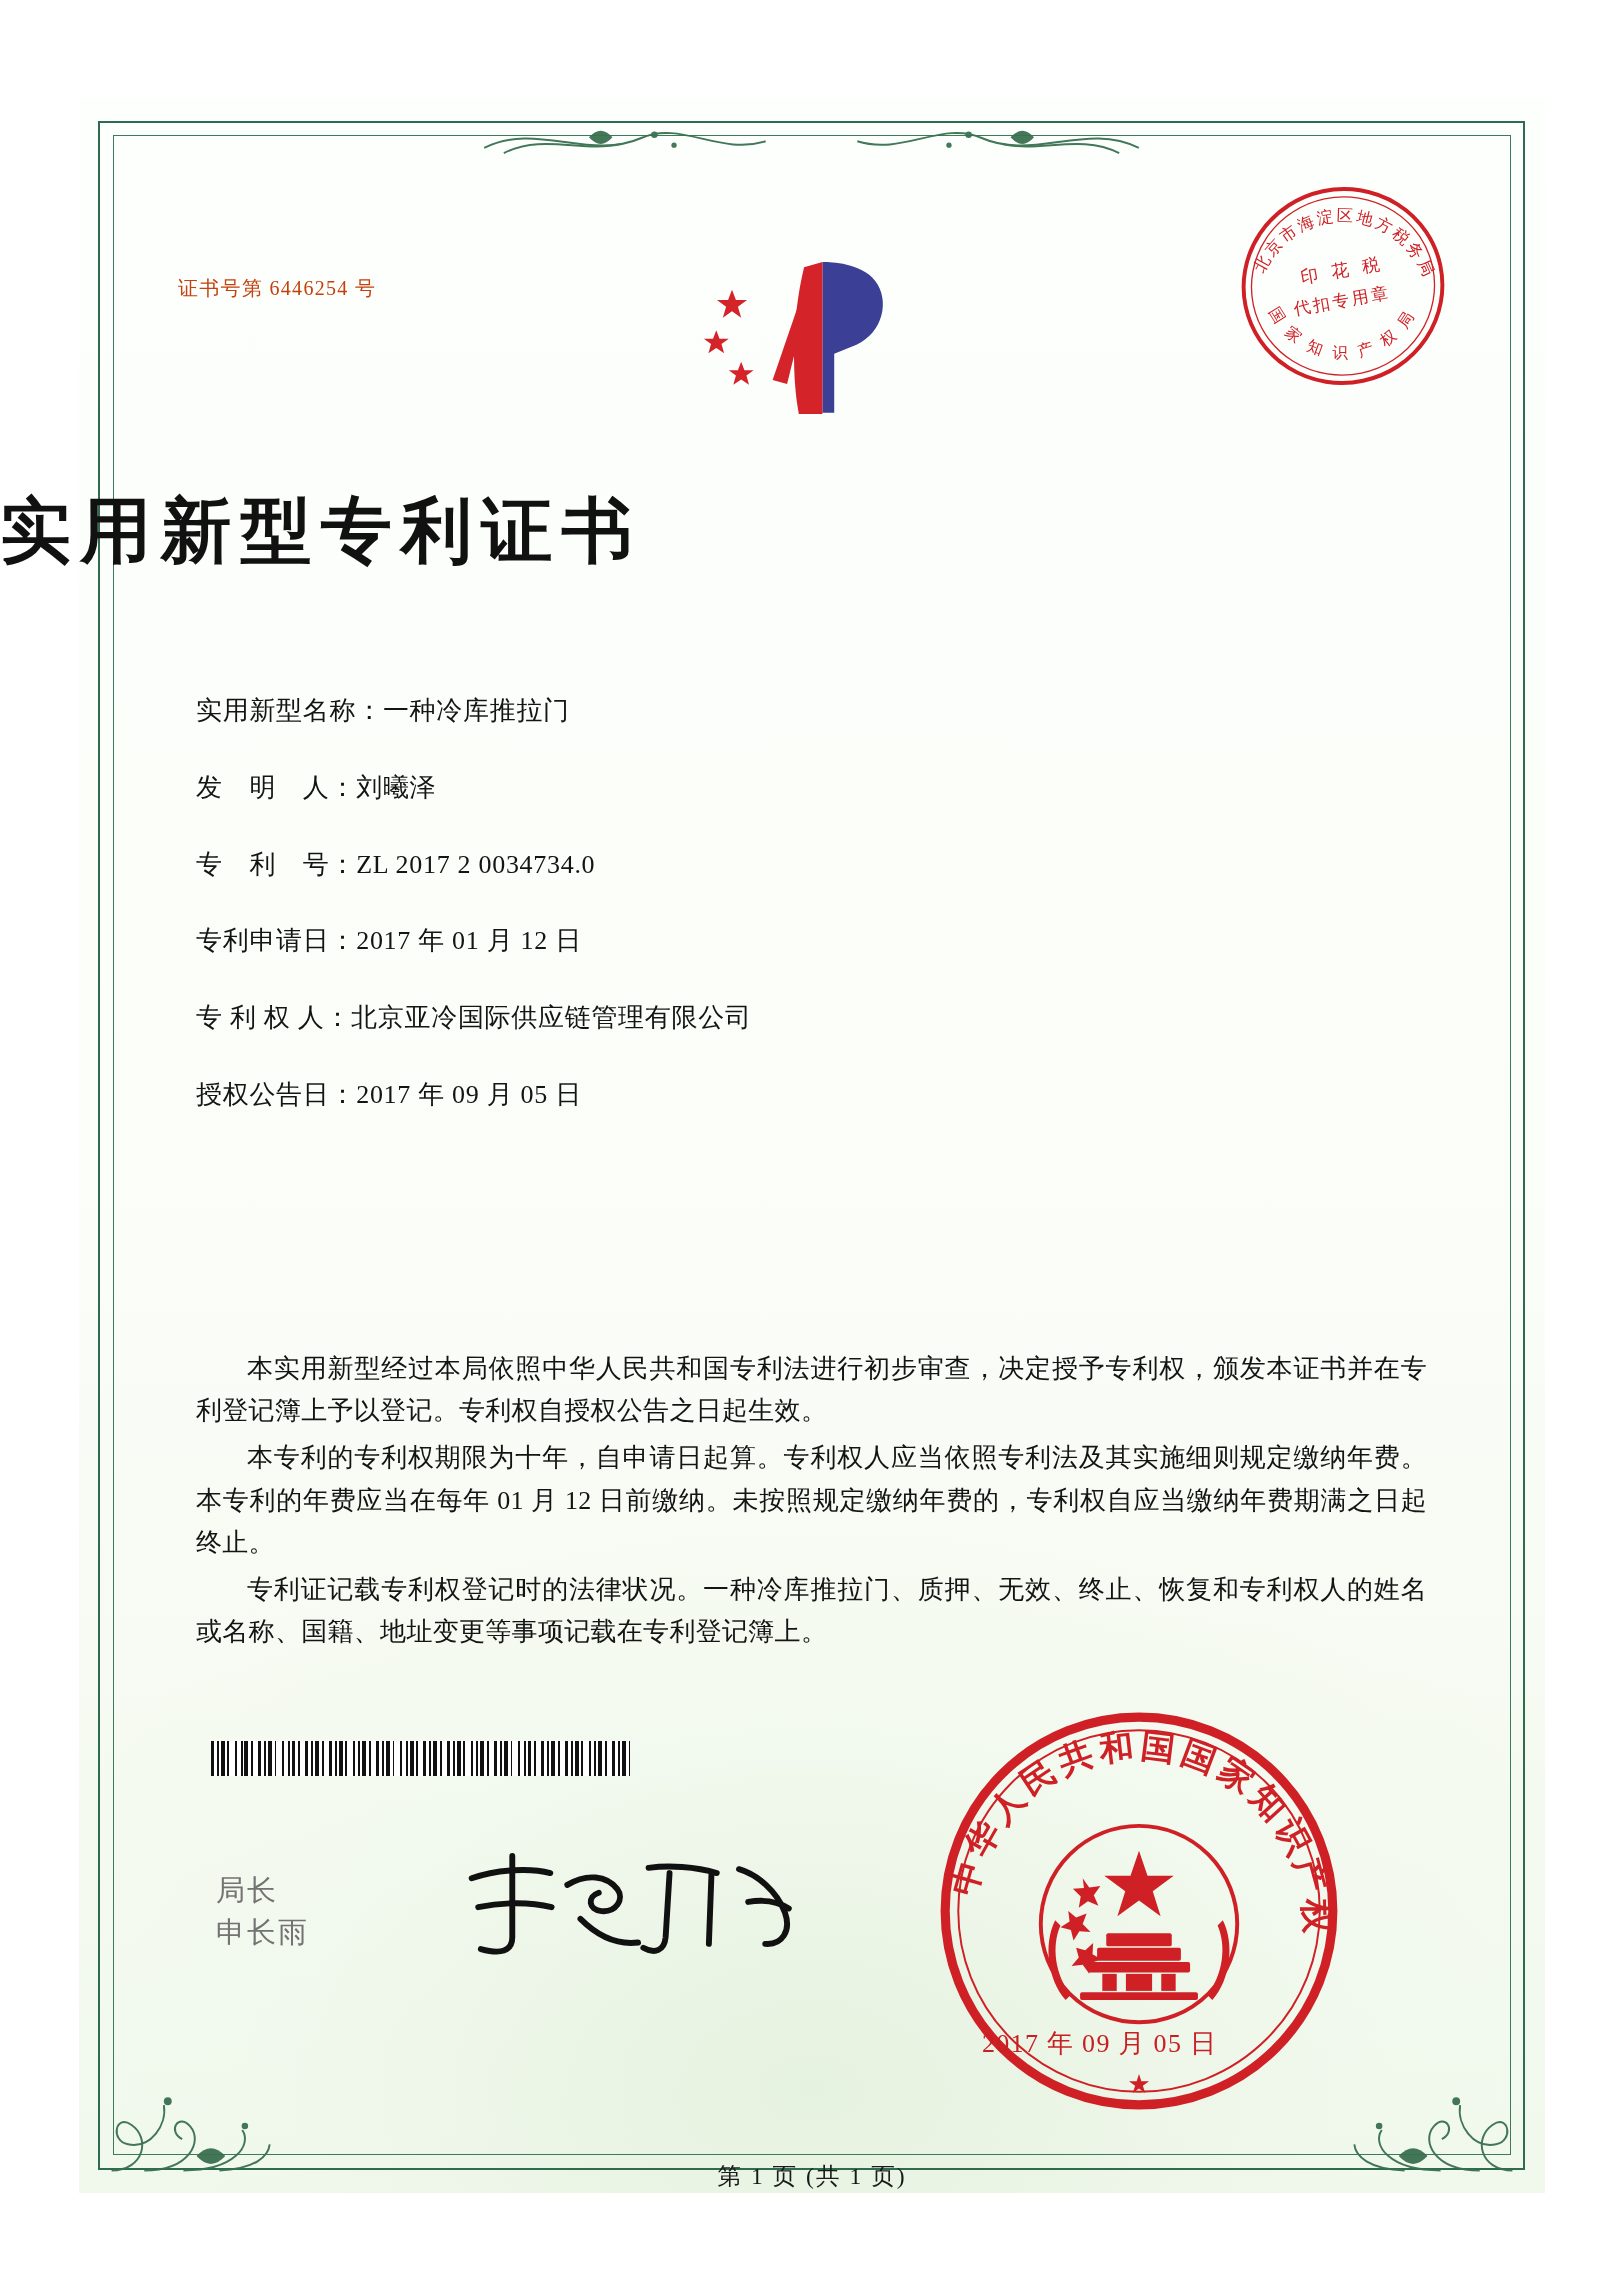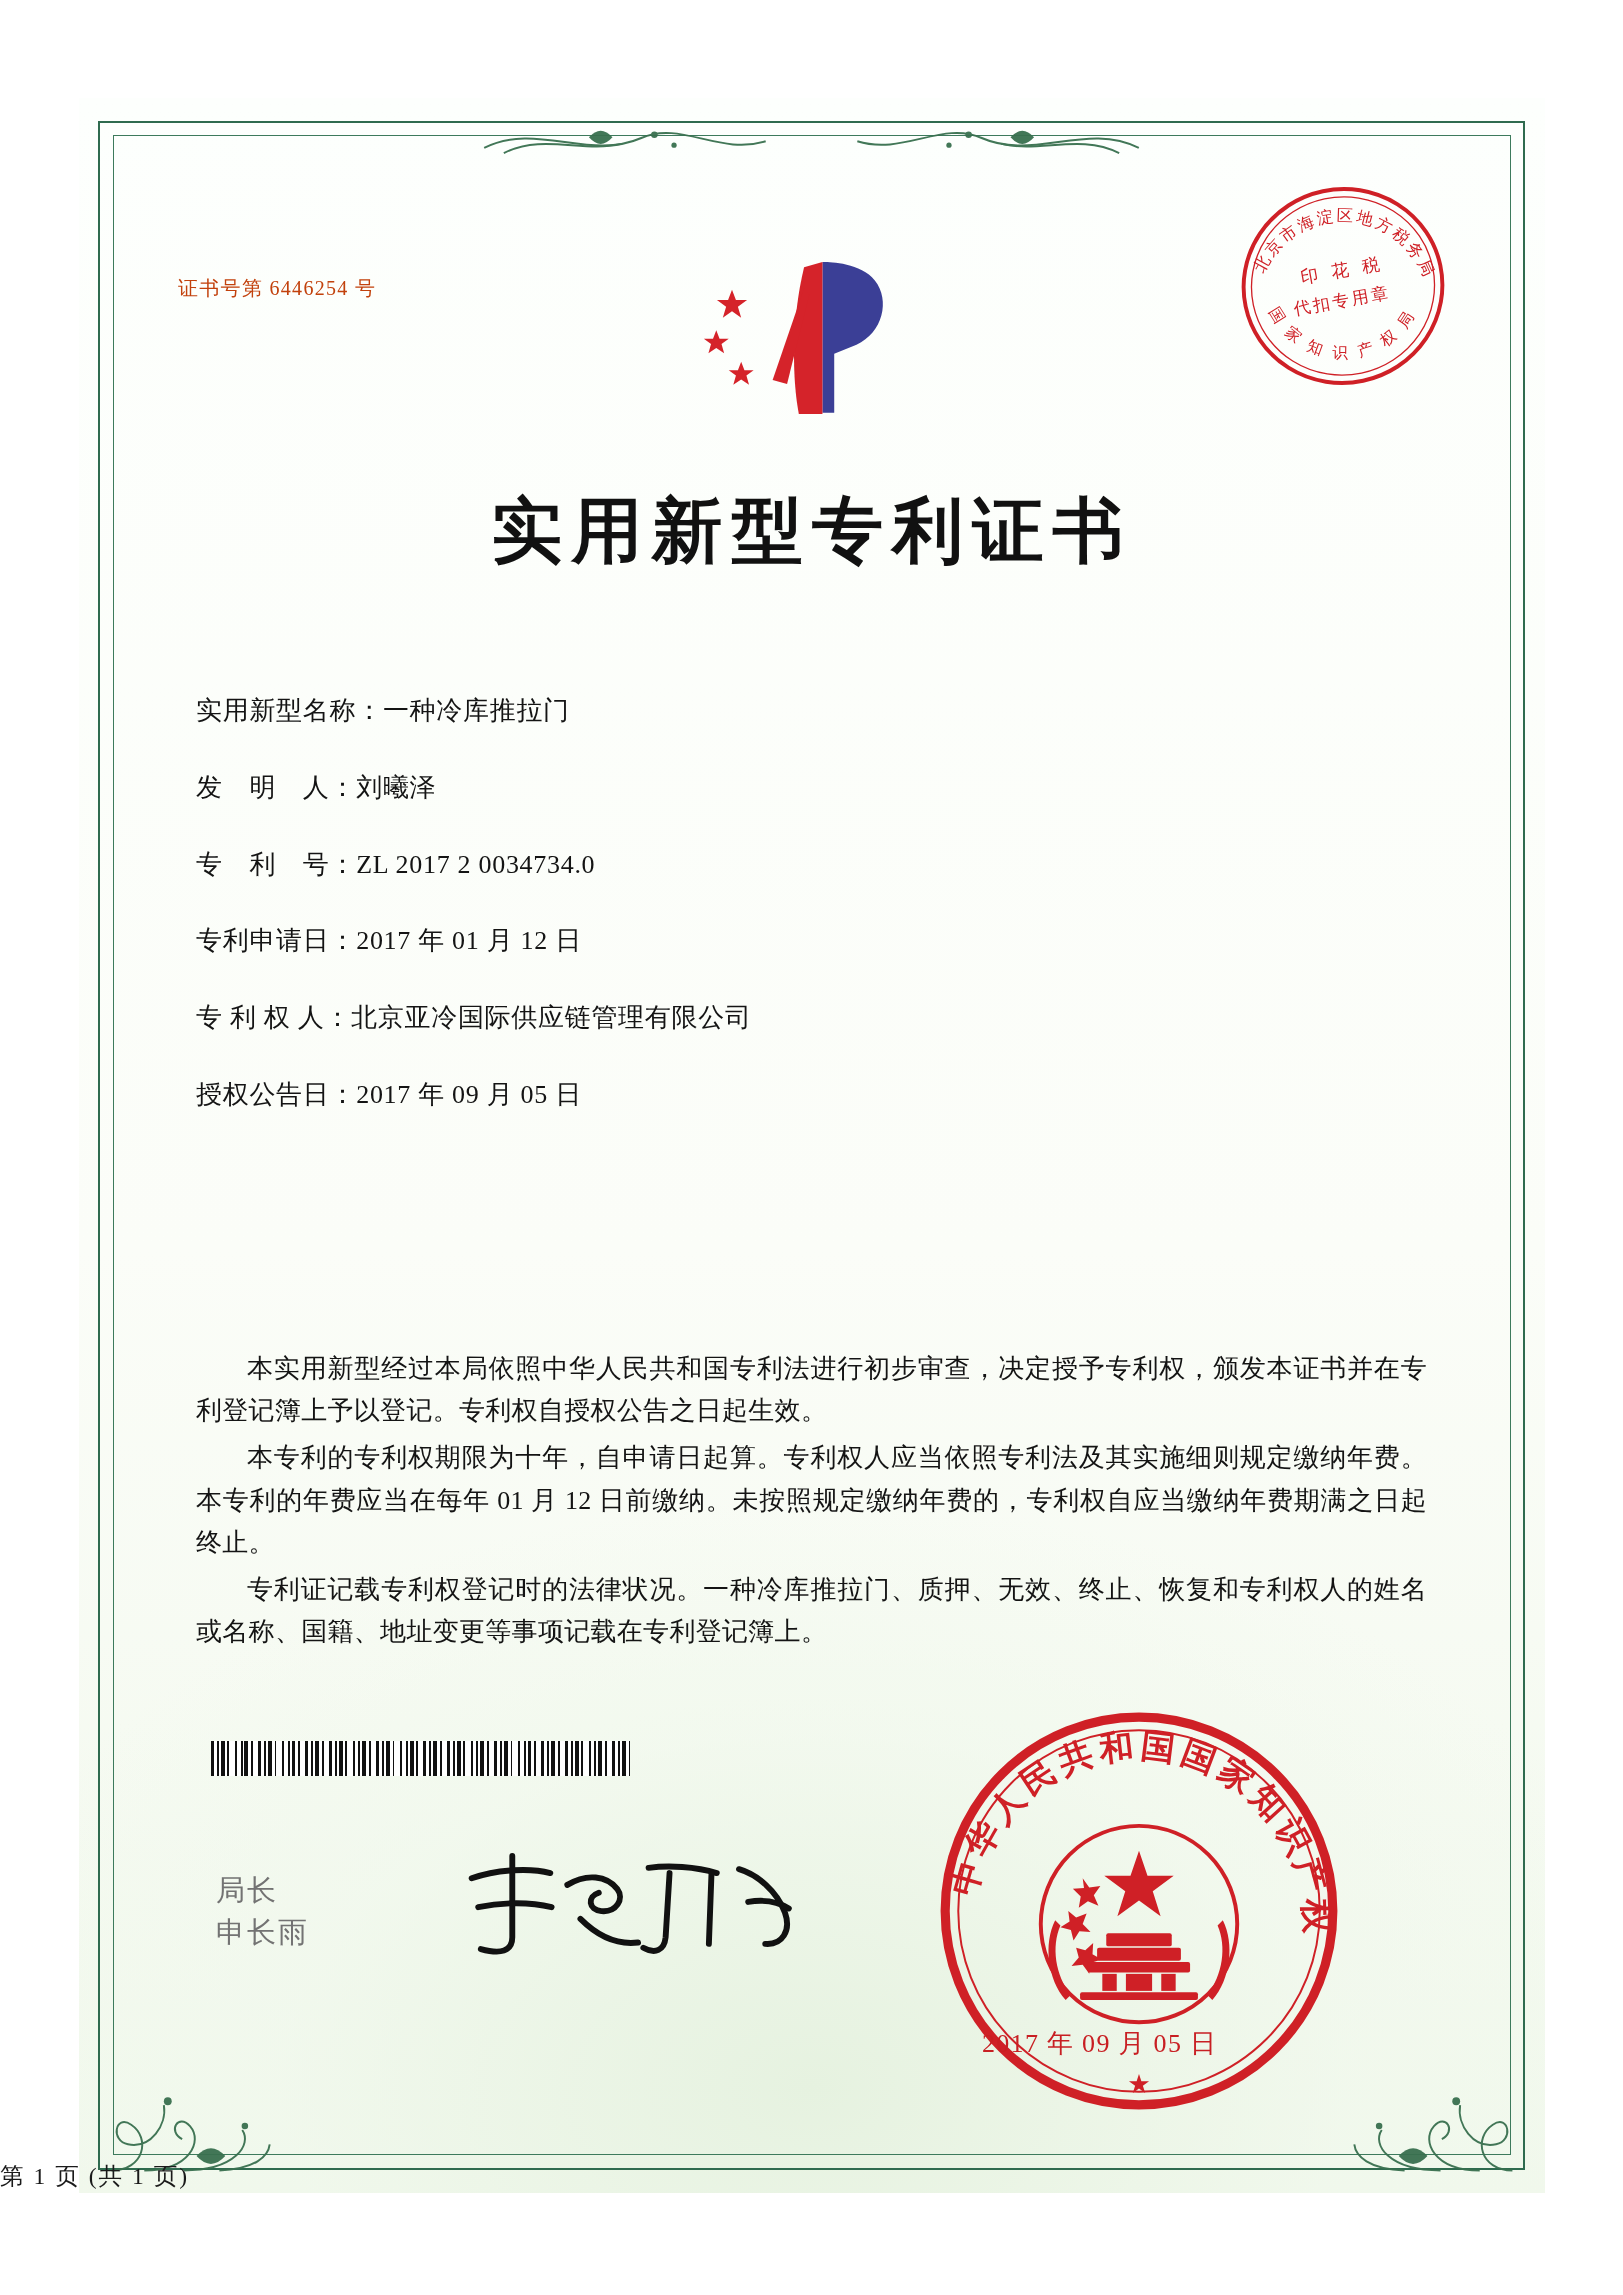--- a/index.html
+++ b/index.html
@@ -93,21 +93,20 @@
     top: 178px;
     width: 216px;
     height: 216px;
   }
 
   .main-title {
     position: absolute;
     left: 0;
     right: 0;
     top: 484px;
-    text-align: center;
     font-size: 71px;
     letter-spacing: 9.2px;
     font-weight: bold;
     color: #111111;
     font-family: "DejaVu Serif", "Liberation Serif", serif;
   }
 
   
   .fields {
     position: absolute;
@@ -196,21 +195,21 @@
     color: #c81f23;
     letter-spacing: 1.3px;
     white-space: nowrap;
   }
 
   .page-footer {
     position: absolute;
     left: 0;
     right: 0;
     top: 2160px;
-    text-align: left;
+    text-align: center;
     font-size: 23.6px;
     color: #1a1a1a;
     letter-spacing: 2px;
   }
 </style>
 </head>
 <body>
 
 <div class="page">
 

